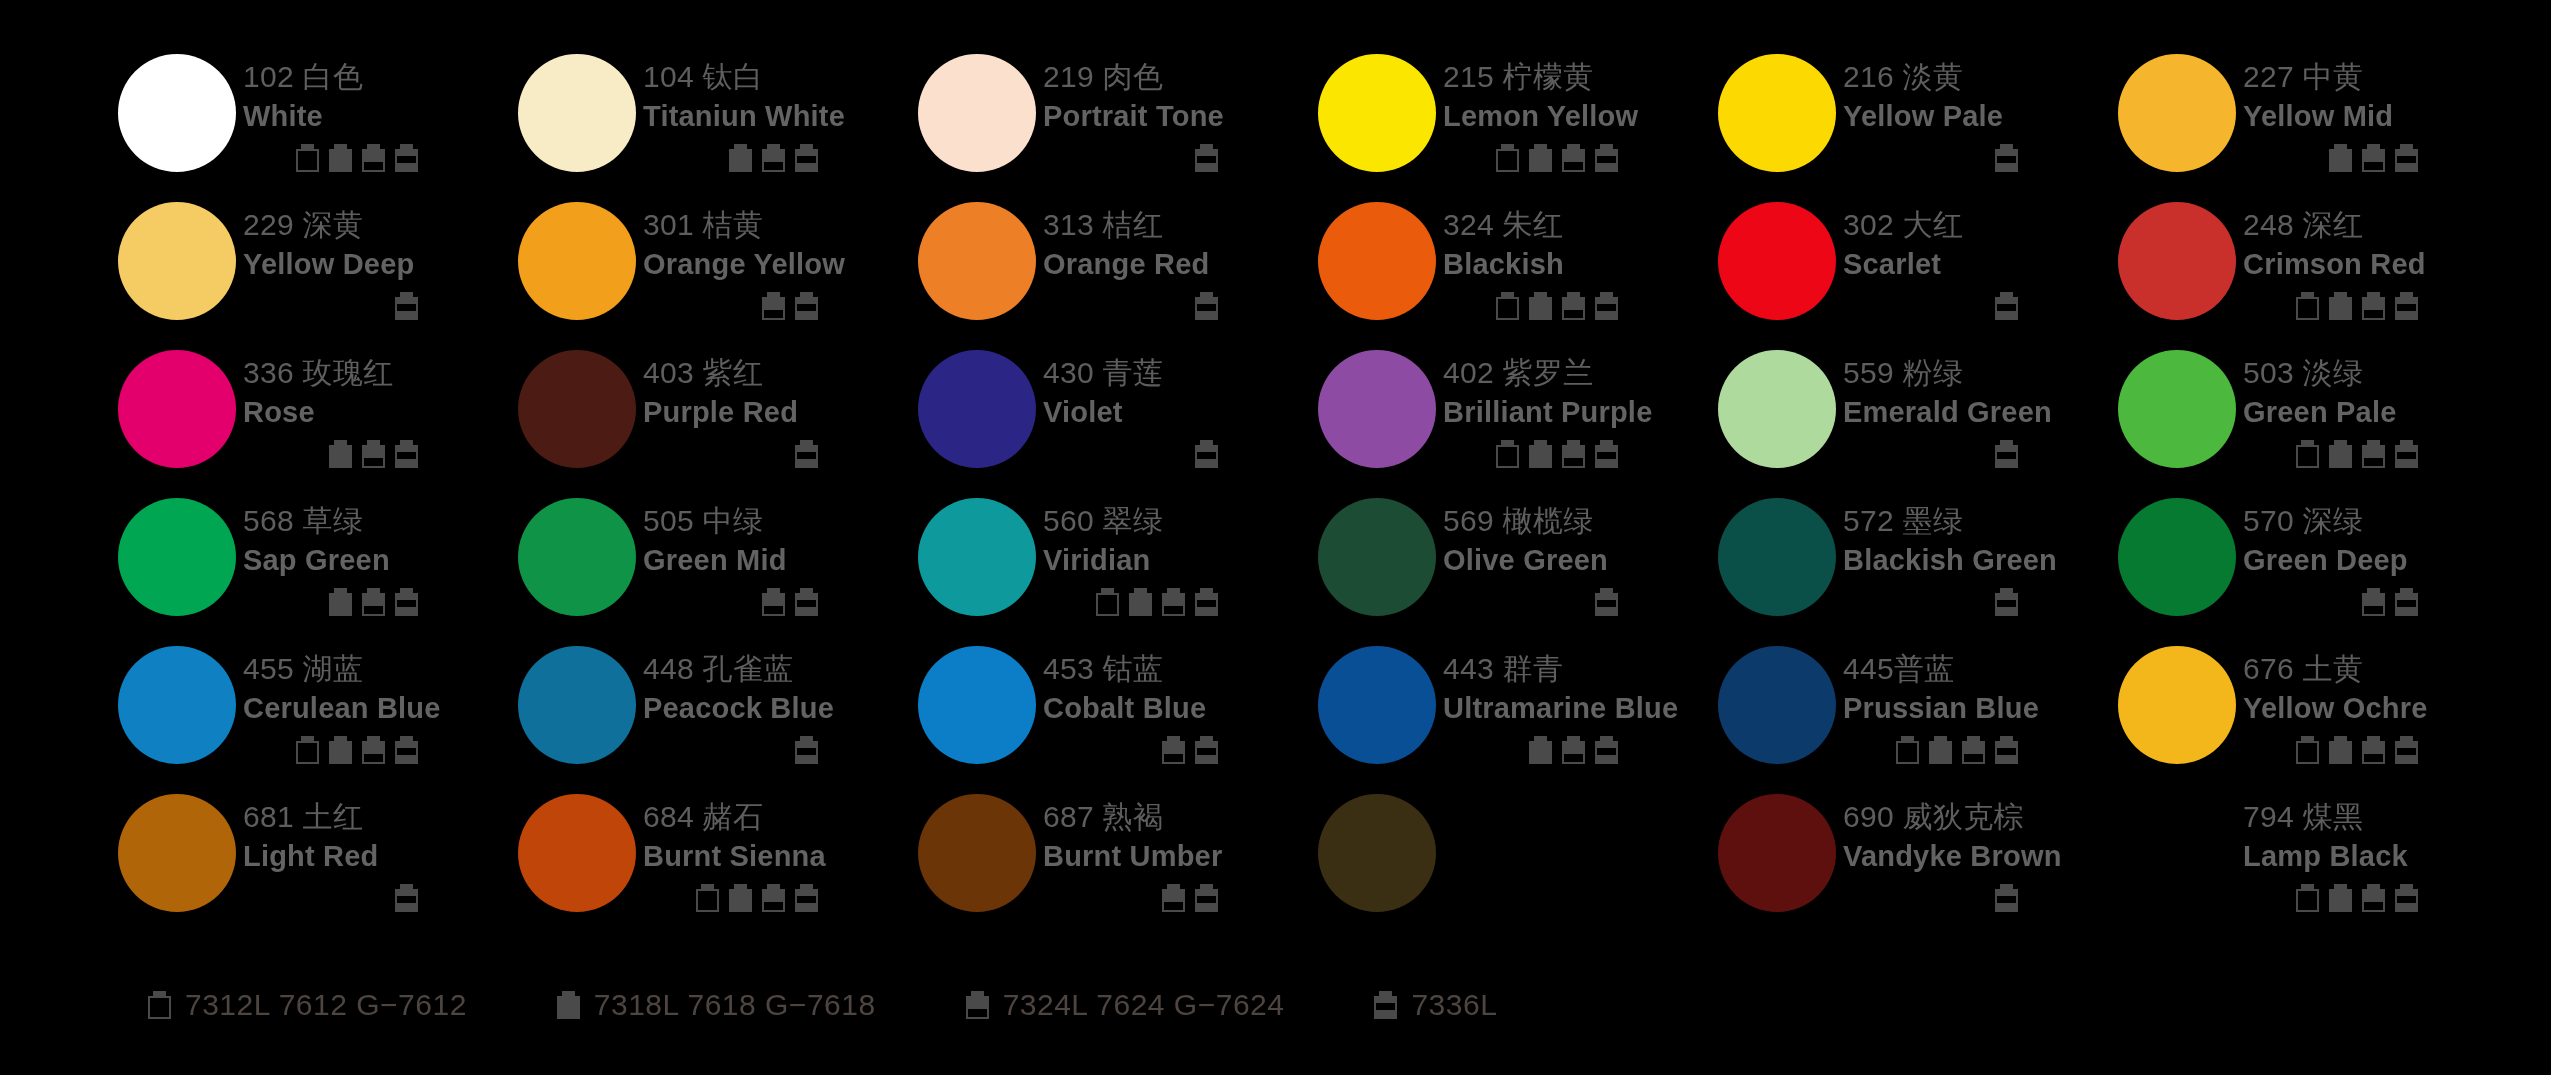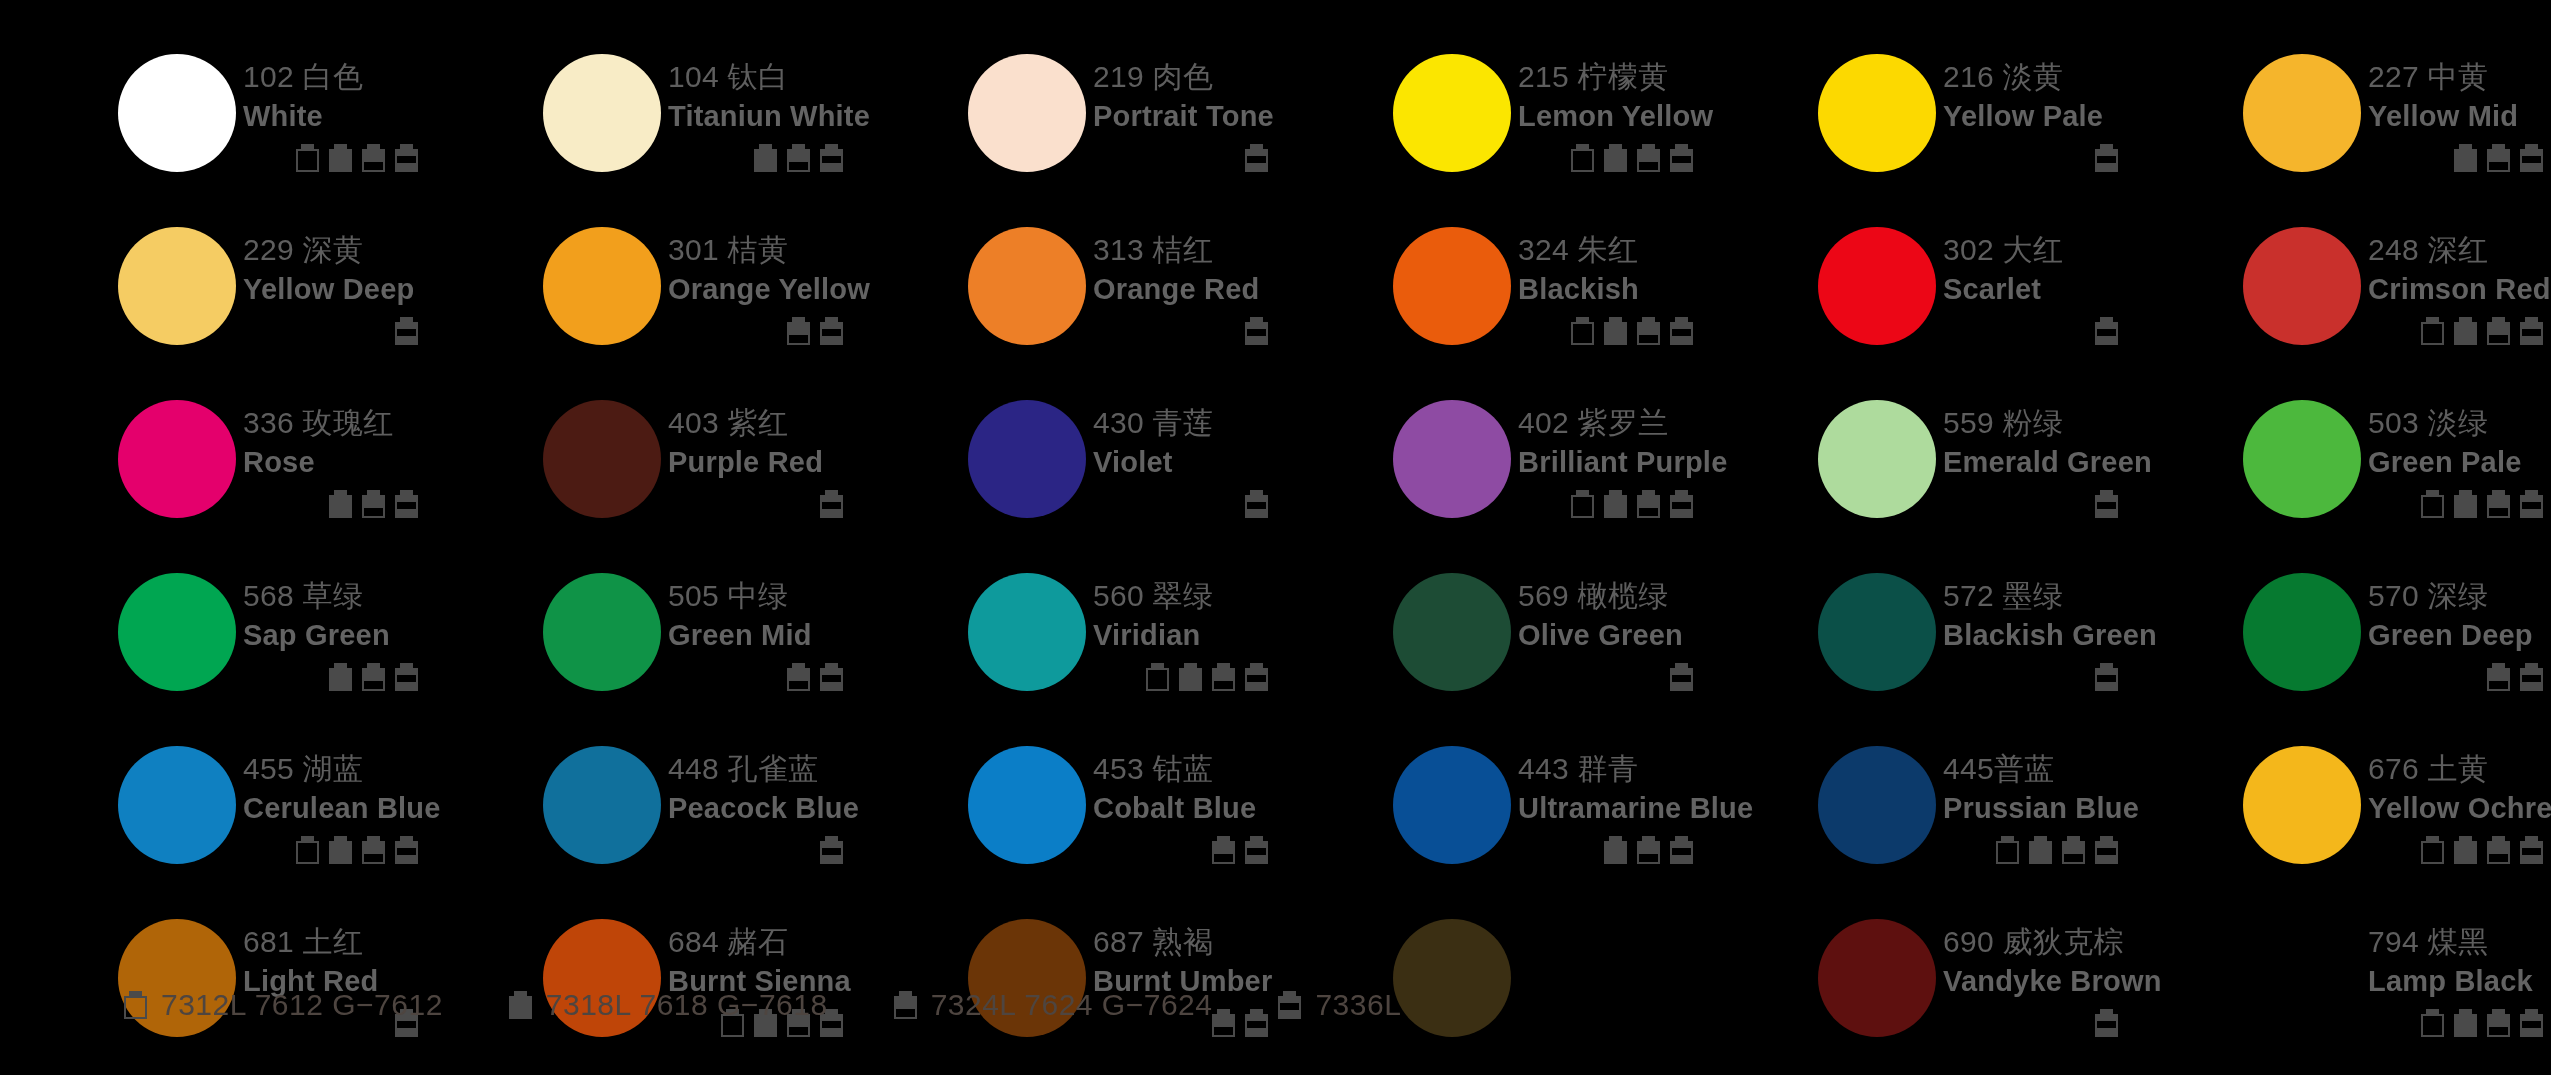--- a/index.html
+++ b/index.html
@@ -27,21 +27,20 @@
   .grid {
     position: absolute;
     left: 118px;
     top: 48px;
     width: 2400px;
     display: grid;
     grid-template-columns: repeat(6, 400px);
     grid-auto-rows: 148px;
     column-gap: 0px;
     row-gap: 0px;
-    gap: 25px;
   }
 
   .swatch-cell {
     display: flex;
     flex-direction: row;
     align-items: flex-start;
     height: 148px;
     box-sizing: border-box;
   }
 
@@ -154,20 +153,21 @@
     display: flex;
     flex-direction: row;
     align-items: center;
     gap: 0px;
   }
   .legend-item {
     display: flex;
     flex-direction: row;
     align-items: center;
     margin-right: 66px;
+    margin-left: 24px;
   }
   .legend-item .tube { margin-right: 14px; }
   .legend-label {
     font-size: 30px;
     line-height: 34px;
     color: #4e4540;
     white-space: nowrap;
     letter-spacing: 0.5px;
   }
 </style>

